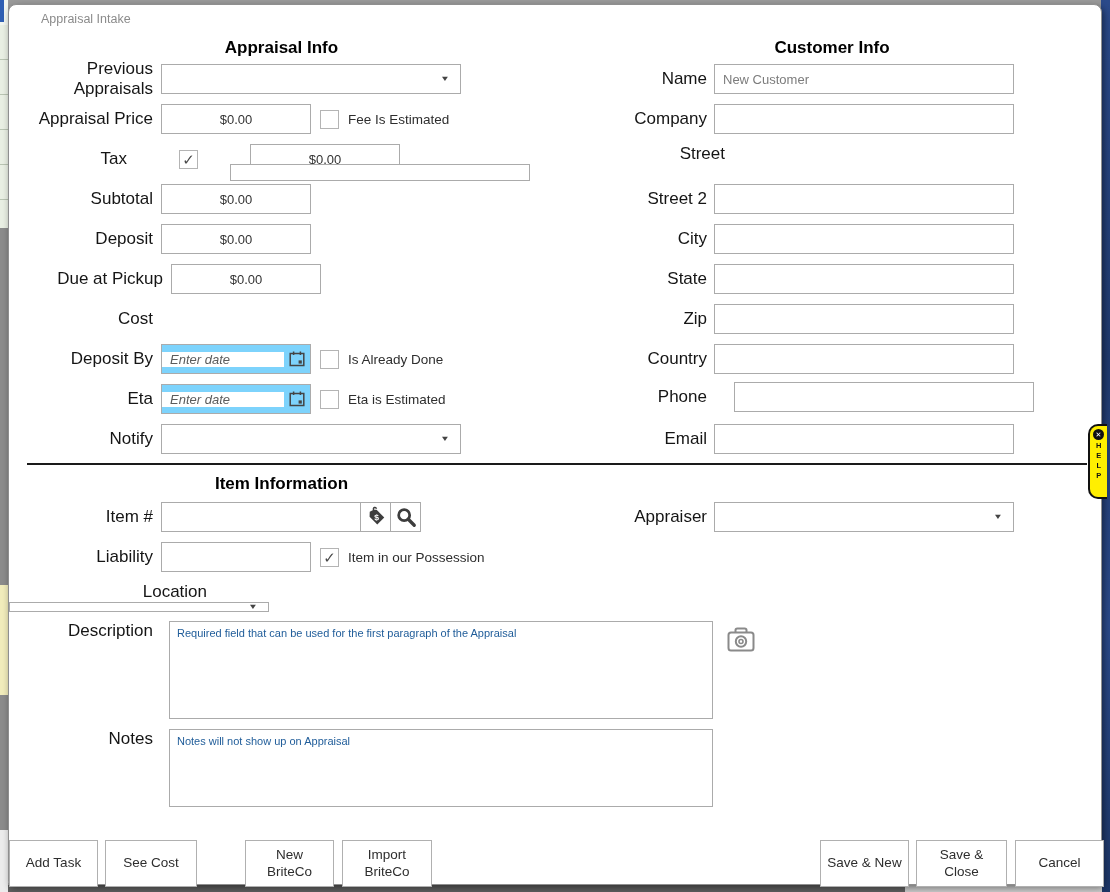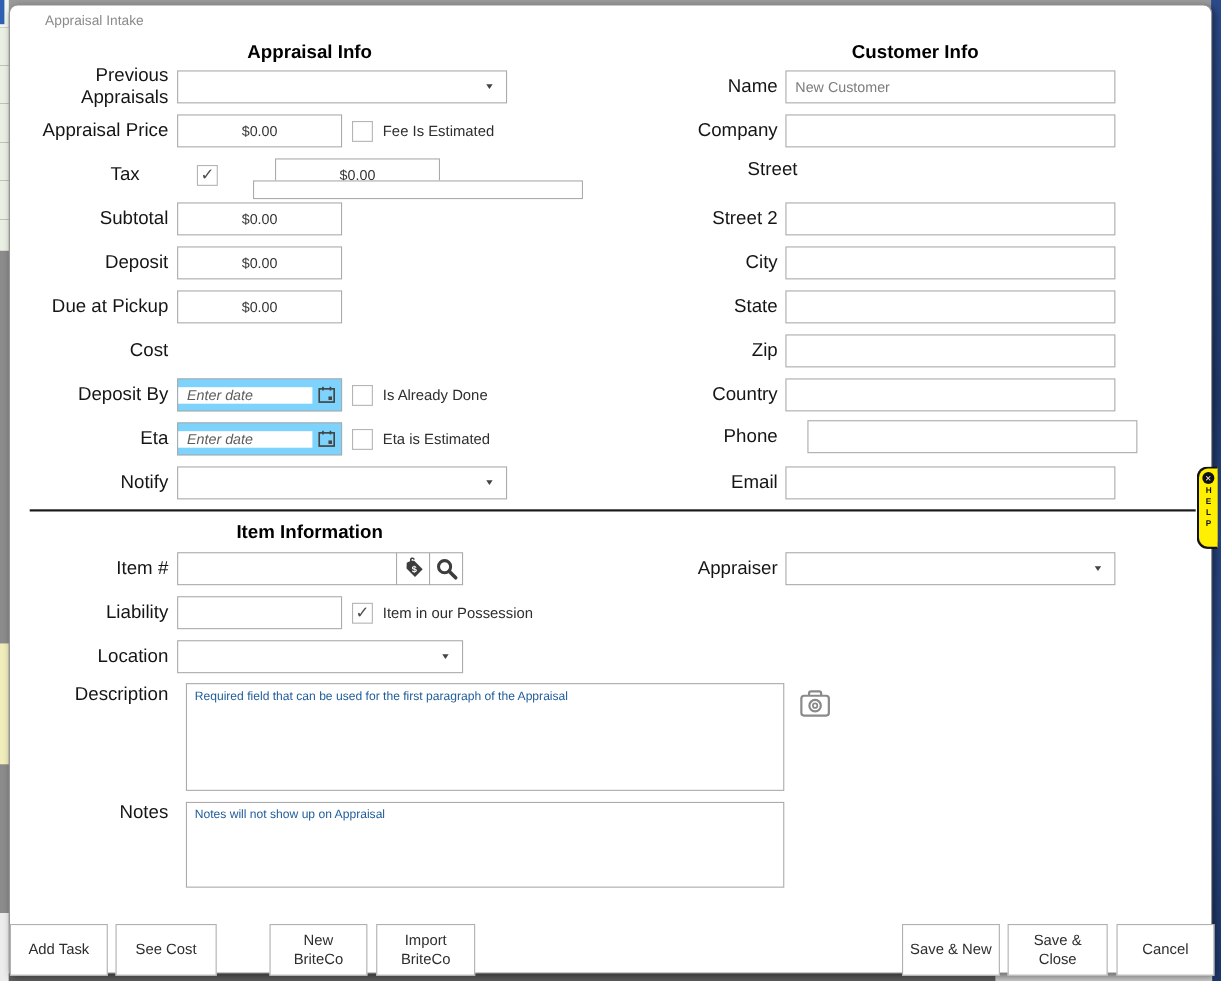--- a/index.html
+++ b/index.html
@@ -123,21 +123,21 @@
   <div class="row" style="left:0; top:179px;">
     <span class="lbl lbl-l">Subtotal</span>
     <input class="tb money" value="$0.00" style="">
   </div>
 
   <div class="row" style="left:0; top:219px;">
     <span class="lbl lbl-l">Deposit</span>
     <input class="tb money" value="$0.00" style="">
   </div>
 
-  <div class="row" style="left:0; top:259px;">
+  <div class="row" style="left:0; top:259px;padding-left:10px;">
     <span class="lbl lbl-l">Due at Pickup</span>
     <input class="tb money" value="$0.00" style="">
   </div>
 
   <div class="row" style="left:0; top:299px;">
     <span class="lbl lbl-l">Cost</span>
   </div>
 
   <div class="row" style="left:0; top:339px;">
     <span class="lbl lbl-l">Deposit By</span>
@@ -241,21 +241,21 @@
     </span>
   </div>
 
   <div class="row" style="left:0; top:537px;">
     <span class="lbl lbl-l">Liability</span>
     <input class="tb plain" style="">
     <span class="cb checked" style="margin-left:9px;"></span>
     <span class="cbl">Item in our Possession</span>
   </div>
 
-  <div class="row" style="left:0; top:577px;">
+  <div class="row" style="left:0; top:577px;flex-direction:column;">
     <span class="lbl lbl-l">Location</span>
     <div class="dd dd-med"></div>
   </div>
 
   <div class="row" style="left:0; top:616px; height:20px;">
     <span class="lbl lbl-l">Description</span>
   </div>
   <textarea class="ta" style="left: 160px; top: 616px; width: 544px; height: 98px;" placeholder="Required field that can be used for the first paragraph of the Appraisal"></textarea>
   <span style="position:absolute; left:717px; top:621px; cursor:pointer;">
     <svg width="30" height="28" viewBox="0 0 30 28">

